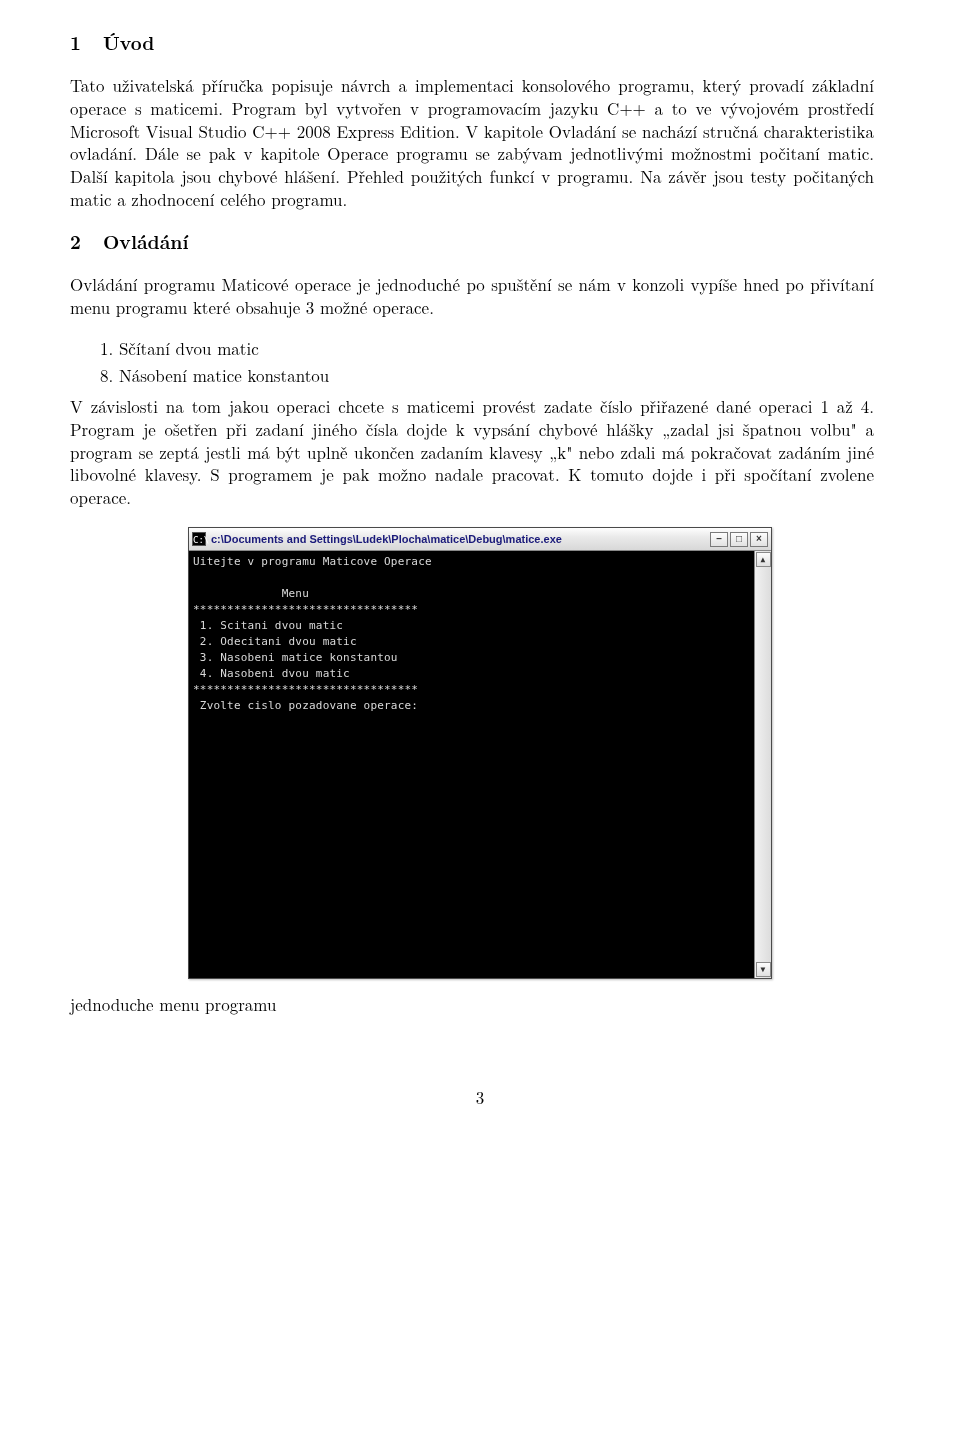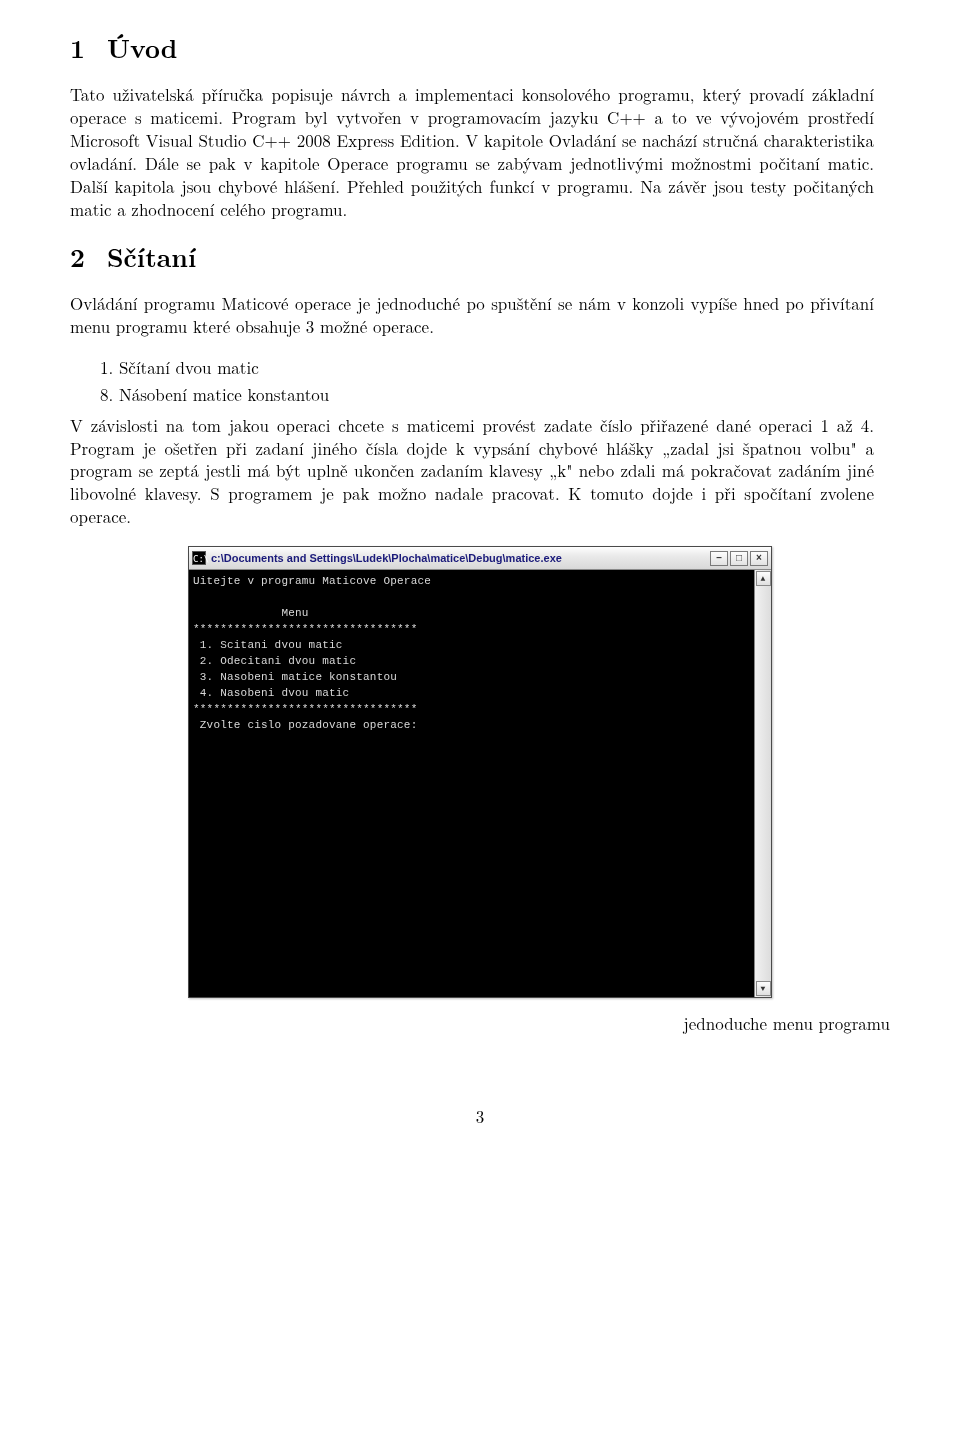--- a/index.html
+++ b/index.html
@@ -7,21 +7,21 @@
     font-size: 17px;
     line-height: 1.35;
     color: #000;
     background: #fff;
     width: 960px;
     margin: 0;
     padding: 30px 70px 40px 70px;
     box-sizing: border-box;
   }
   h1.section {
-    font-size: 26px;
+    font-size: 19px;
     font-weight: bold;
     margin: 0 0 18px 0;
   }
   h1.section .num {
     display: inline-block;
     margin-right: 22px;
   }
   p {
     margin: 0 16px 18px 0;
     text-align: justify;
@@ -86,21 +86,20 @@
     justify-content: center;
     font-family: Tahoma, Arial, sans-serif;
     font-size: 10px;
     font-weight: bold;
     color: #333;
     box-sizing: border-box;
   }
   .console-body-wrap {
     display: flex;
     background: #0f172a;
-    font-family: Liberation Mono, monospace;
   }
   .console-body {
     flex: 1;
     background: #000;
     color: #d8d8d8;
     padding: 3px 4px 4px 4px;
     min-height: 420px;
     white-space: pre;
     letter-spacing: 0.2px;
     font-size: 11px;
@@ -125,41 +124,41 @@
     align-items: center;
     justify-content: center;
     font-size: 8px;
     color: #333;
     box-sizing: border-box;
   }
   .scroll-track {
     flex: 1;
   }
   .figure-caption {
-    text-align: right;
+    text-align: left;
     margin: 14px 0 0 0;
     font-size: 17px;
   }
   .page-number {
     text-align: center;
     margin-top: 70px;
     font-size: 17px;
   }
 </style>
 </head>
 <body>
 
 <h1 class="section">
   <span class="num">1</span><span>Úvod</span>
 </h1>
 
 <p>Tato uživatelská příručka popisuje návrch a implementaci konsolového programu, který provadí základní operace s maticemi. Program byl vytvořen v programovacím jazyku C++ a to ve vývojovém prostředí Microsoft Visual Studio C++ 2008 Express Edition. V kapitole Ovladání se nachází stručná charakteristika ovladání. Dále se pak v kapitole Operace programu se zabývam jednotlivými možnostmi počitaní matic. Další kapitola jsou chybové hlášení. Přehled použitých funkcí v programu. Na závěr jsou testy počitaných matic a zhodnocení celého programu.</p>
 
 <h1 class="section">
-  <span class="num">2</span><span>Sčítaní</span>
+  <span class="num">2</span><span>Ovládání</span>
 </h1>
 
 <p>Ovládání programu Maticové operace je jednoduché po spuštění se nám v konzoli vypíše hned po přivítaní menu programu které obsahuje 3 možné operace.</p>
 
 <ol class="enum">
   <li>1. Sčítaní dvou matic</li>
   <li>8. Násobení matice konstantou</li>
 </ol>
 
 <p>V závislosti na tom jakou operaci chcete s maticemi provést zadate číslo přiřazené dané operaci 1 až 4. Program je ošetřen při zadaní jiného čísla dojde k vypsání chybové hlášky „zadal jsi špatnou volbu" a program se zeptá jestli má být uplně ukončen zadaním klavesy „k" nebo zdali má pokračovat zadáním jiné libovolné klavesy. S programem je pak možno nadale pracovat. K tomuto dojde i při spočítaní zvolene operace.</p>

